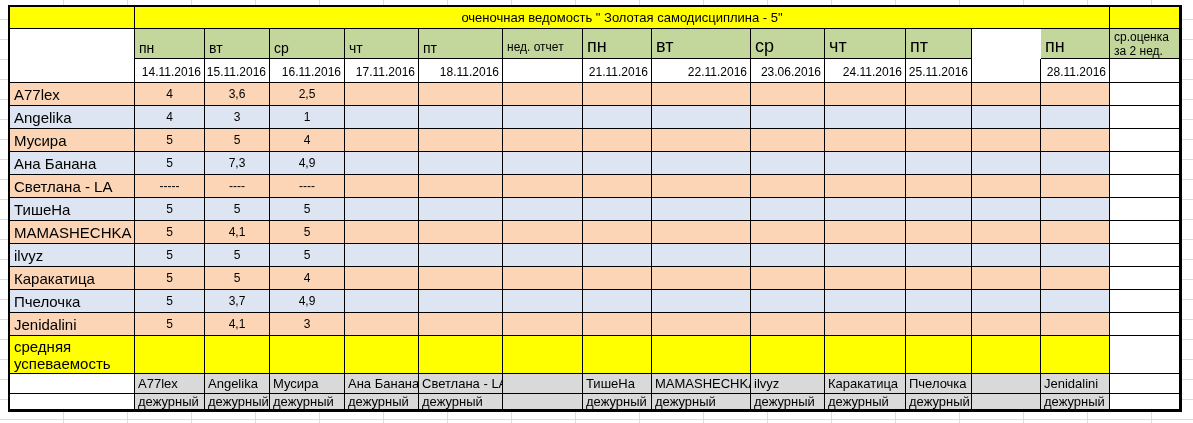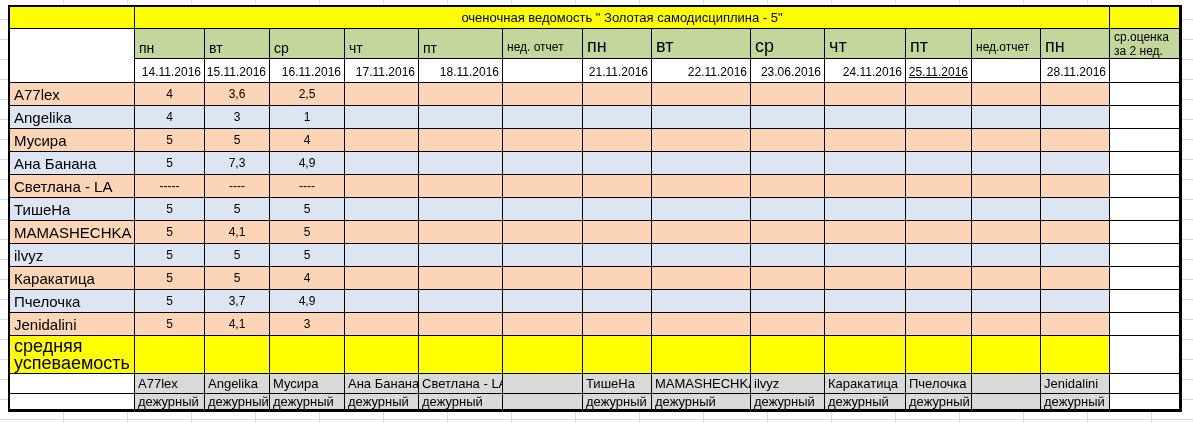--- a/index.html
+++ b/index.html
@@ -53,21 +53,21 @@
     padding:0 3px 3px 2px;white-space:nowrap;
   }
   .sname{
     font-size:15px;display:flex;align-items:center;
     padding-left:4px;white-space:nowrap;
   }
   .val{
     font-size:12px;display:flex;align-items:center;justify-content:center;
   }
   .sum{
-    font-size:18px;line-height:17px;padding:2px 0 0 4px;
+    font-size:15px;line-height:17px;padding:2px 0 0 4px;
   }
   .dname,.dlabel{
     font-size:13px;display:flex;align-items:center;
     padding-left:3px;white-space:nowrap;
   }
 </style>
 </head>
 <body>
 
 <div id="screen">
@@ -80,34 +80,33 @@
       <div class="cell green day small" style="grid-area: 2 / 3;">вт</div>
       <div class="cell green day small" style="grid-area: 2 / 4;">ср</div>
       <div class="cell green day small" style="grid-area: 2 / 5;">чт</div>
       <div class="cell green day small" style="grid-area: 2 / 6;">пт</div>
       <div class="cell green day tiny" style="grid-area: 2 / 7;">нед. отчет</div>
       <div class="cell green day large" style="grid-area: 2 / 8;">пн</div>
       <div class="cell green day large" style="grid-area: 2 / 9;">вт</div>
       <div class="cell green day large" style="grid-area: 2 / 10;">ср</div>
       <div class="cell green day large" style="grid-area: 2 / 11;">чт</div>
       <div class="cell green day large" style="grid-area: 2 / 12;">пт</div>
-      <div class="cell green day tiny" style="grid-area: 2 / 13;">нед.отчет</div>
       <div class="cell green day large" style="grid-area: 2 / 14;">пн</div>
       <div class="cell green day tiny wrap" style="grid-area: 2 / 15;">ср.оценка за 2 нед.</div>
       <div class="cell white date" style="grid-area: 3 / 2;">14.11.2016</div>
       <div class="cell white date" style="grid-area: 3 / 3;">15.11.2016</div>
       <div class="cell white date" style="grid-area: 3 / 4;">16.11.2016</div>
       <div class="cell white date" style="grid-area: 3 / 5;">17.11.2016</div>
       <div class="cell white date" style="grid-area: 3 / 6;">18.11.2016</div>
       <div class="cell white date" style="grid-area: 3 / 7;"></div>
       <div class="cell white date" style="grid-area: 3 / 8;">21.11.2016</div>
       <div class="cell white date" style="grid-area: 3 / 9;">22.11.2016</div>
       <div class="cell white date" style="grid-area: 3 / 10;">23.06.2016</div>
       <div class="cell white date" style="grid-area: 3 / 11;">24.11.2016</div>
-      <div class="cell white date" style="grid-area: 3 / 12; text-decoration: underline;">25.11.2016</div>
+      <div class="cell white date" style="grid-area: 3 / 12;">25.11.2016</div>
       <div class="cell white date" style="grid-area: 3 / 13;"></div>
       <div class="cell white date" style="grid-area: 3 / 14;">28.11.2016</div>
       <div class="cell white date" style="grid-area: 3 / 15;"></div>
       <div class="cell peach sname" style="grid-area: 4 / 1;">A77lex</div>
       <div class="cell peach val" style="grid-area: 4 / 2;">4</div>
       <div class="cell peach val" style="grid-area: 4 / 3;">3,6</div>
       <div class="cell peach val" style="grid-area: 4 / 4;">2,5</div>
       <div class="cell peach" style="grid-area: 4 / 5;"></div>
       <div class="cell peach" style="grid-area: 4 / 6;"></div>
       <div class="cell peach" style="grid-area: 4 / 7;"></div>

